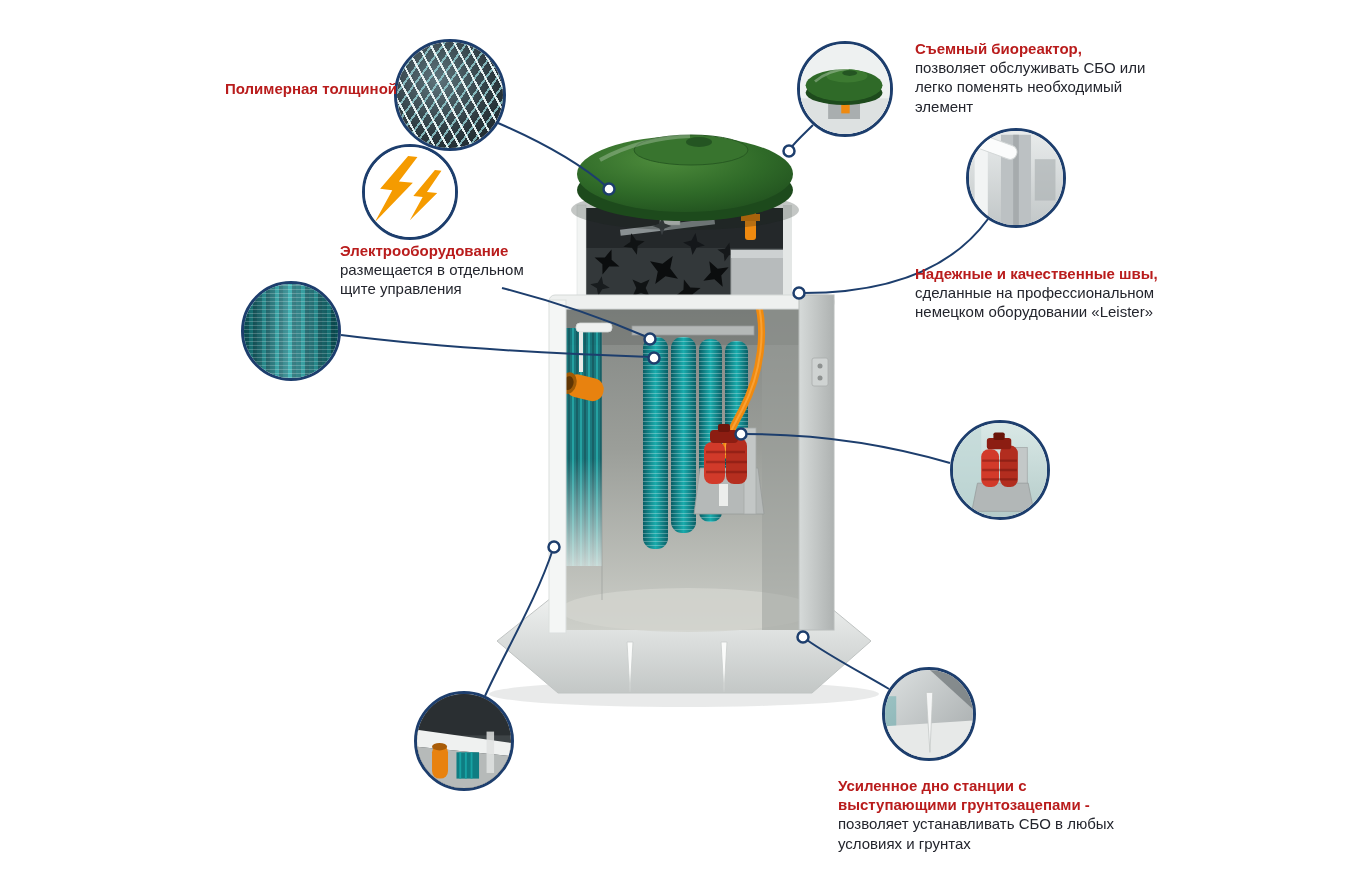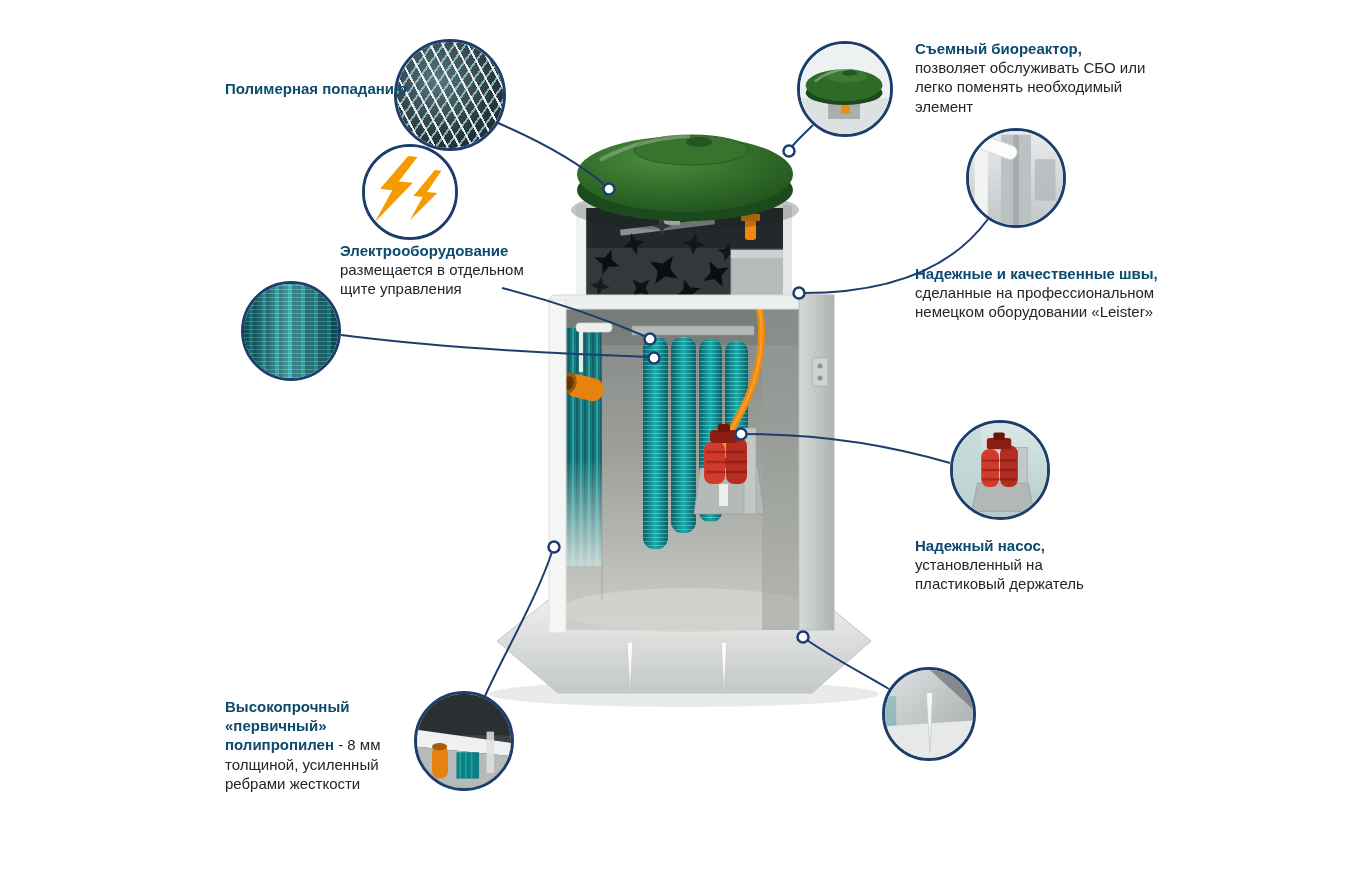--- a/index.html
+++ b/index.html
@@ -3,21 +3,21 @@
 <meta charset="utf-8">
 <style>
   *{box-sizing:border-box}
   body{margin:0;background:#ffffff}
   .stage{position:relative;width:1366px;height:873px;background:#ffffff;
          font-family:"Liberation Sans","DejaVu Sans",sans-serif;overflow:hidden;margin:0 auto}
   .art{position:absolute;left:0;top:0}
   .bubble{position:absolute;border:3px solid #1d3e6d;border-radius:50%;overflow:hidden;background:#fff}
   .bubble>.fill,.bubble>svg{width:100%;height:100%;display:block}
   .txt{position:absolute;margin:0;font-size:15px;line-height:1.28;color:#23252d}
-  .txt b{font-weight:700;color:#0c4a6e}
+  .txt b{font-weight:700;color:#b91c1c}
   .mesh-fill{
     background:
       repeating-linear-gradient(62deg, rgba(238,248,248,0.95) 0 2px, rgba(238,248,248,0) 2px 11px),
       repeating-linear-gradient(-54deg, rgba(150,210,214,0.8) 0 2px, rgba(150,210,214,0) 2px 9px),
       radial-gradient(circle at 38% 35%, #5d737b 0%, #2b383e 60%, #161f23 100%);
   }
   .brush-fill{
     background:
       repeating-linear-gradient(0deg, rgba(255,255,255,0.22) 0 1px, rgba(255,255,255,0) 1px 4px),
       linear-gradient(90deg, rgba(4,40,44,0.55) 0%, rgba(230,255,255,0.25) 46%, rgba(4,40,44,0.5) 100%),
@@ -271,44 +271,40 @@
       </defs>
       <rect width="94" height="94" fill="url(#botBg)"></rect>
       <polygon points="48,0 94,0 94,42" fill="#70777a" opacity="0.75"></polygon>
       <rect y="28" width="12" height="40" fill="#178f93" opacity="0.3"></rect>
       <polygon points="0,60 94,54 94,94 0,94" fill="#e7e9e8"></polygon>
       <polygon points="44,24 51,24 48,88" fill="#f4f5f5" stroke="#c2c6c5" stroke-width="0.8"></polygon>
     </svg>
   </div>
 
   <p class="txt" style="left:225px;top:79px;width:200px">
-    <b>Полимерная попаданию</b>
+    <b>Полимерная толщиной</b>
     <span></span>
   </p>
 
   <p class="txt" style="left:340px;top:241px;width:190px">
     <b>Электрооборудование</b>
     <span>размещается в отдельном щите управления</span>
   </p>
 
 
-  <p class="txt" style="left:225px;top:697px;width:180px">
-    <b>Высокопрочный «первичный» полипропилен</b>
-    <span>- 8 мм толщиной, усиленный ребрами жесткости</span>
-  </p>
 
   <p class="txt" style="left:915px;top:39px;width:235px">
     <b>Съемный биореактор,</b>
     <span>позволяет обслуживать СБО или легко поменять необходимый элемент</span>
   </p>
 
   <p class="txt" style="left:915px;top:264px;width:245px">
     <b>Надежные и качественные швы,</b>
     <span>сделанные на профессиональном немецком оборудовании «Leister»</span>
   </p>
 
-  <p class="txt" style="left:915px;top:536px;width:220px">
-    <b>Надежный насос,</b>
-    <span>установленный на пластиковый держатель</span>
-  </p>
-
+
+  <p class="txt" style="left:838px;top:776px;width:292px">
+    <b>Усиленное дно станции с выступающими грунтозацепами -</b>
+    <span>позволяет устанавливать СБО в любых условиях и грунтах</span>
+  </p>
 
 </div>
 
 </body></html>

